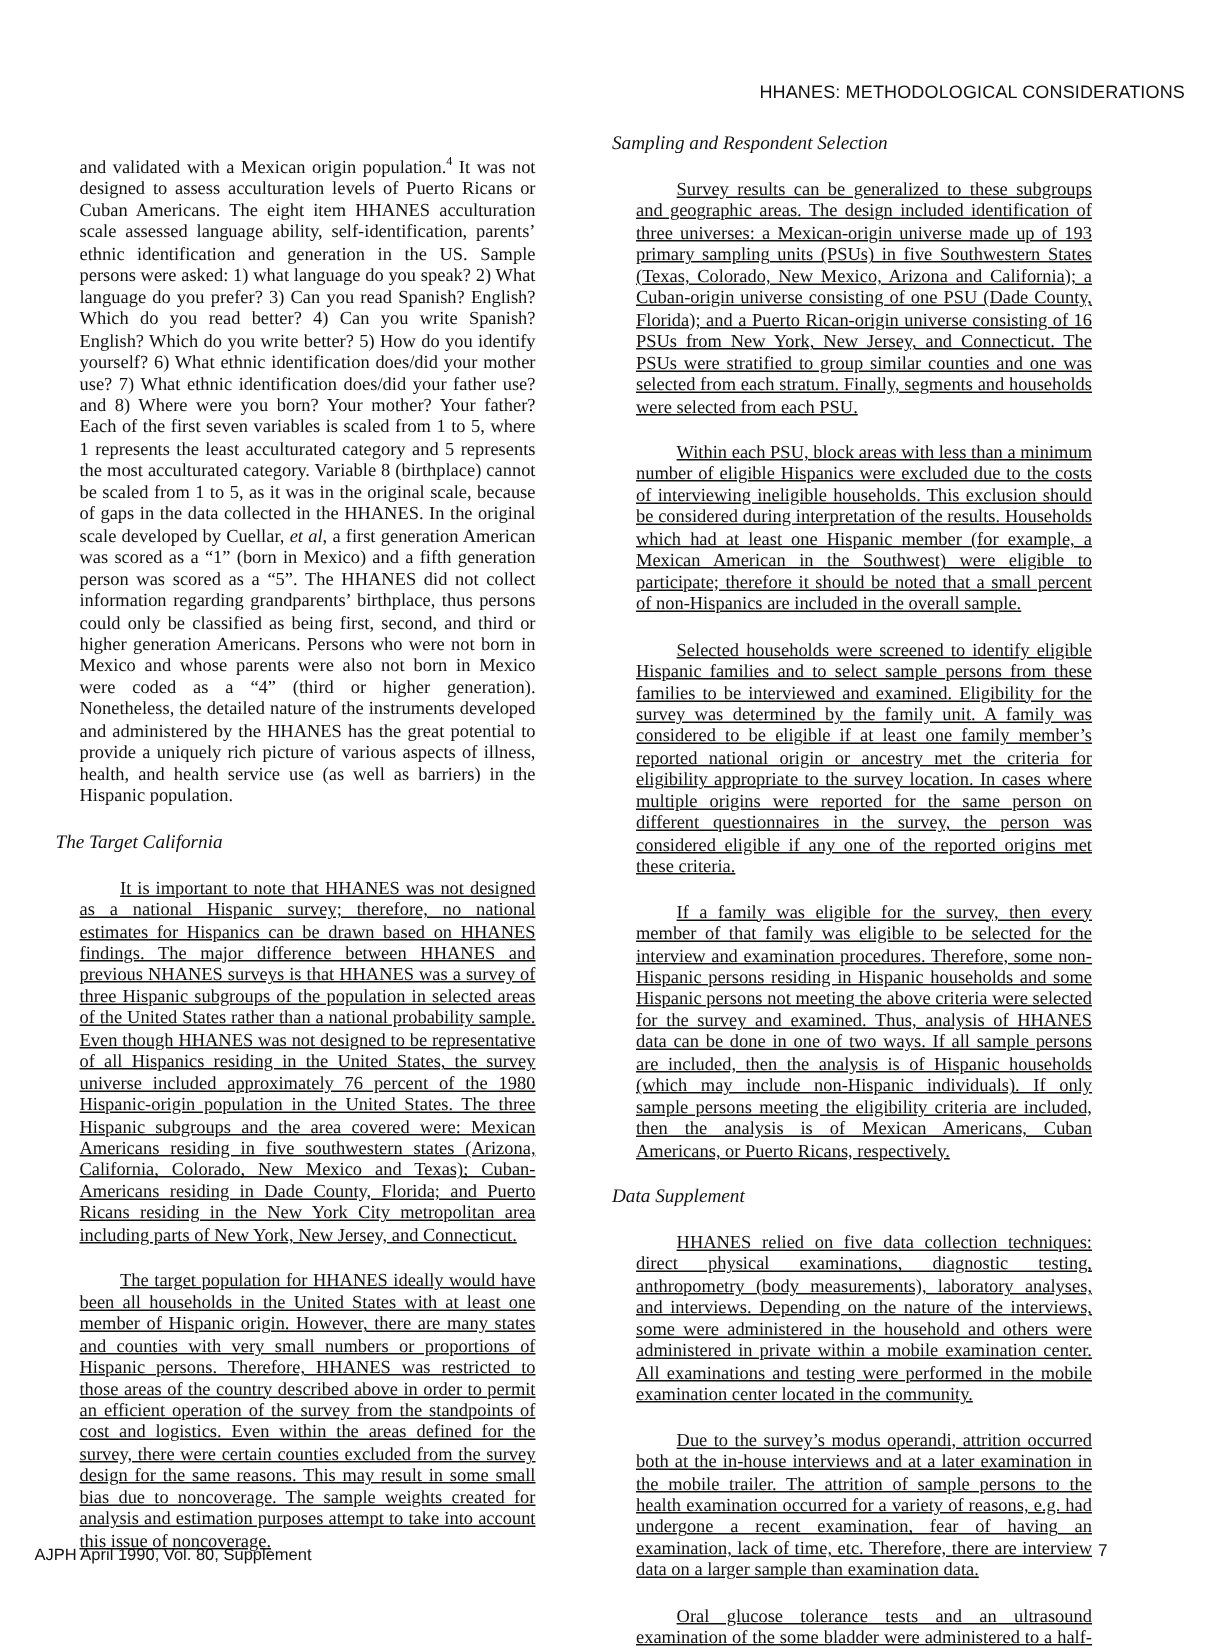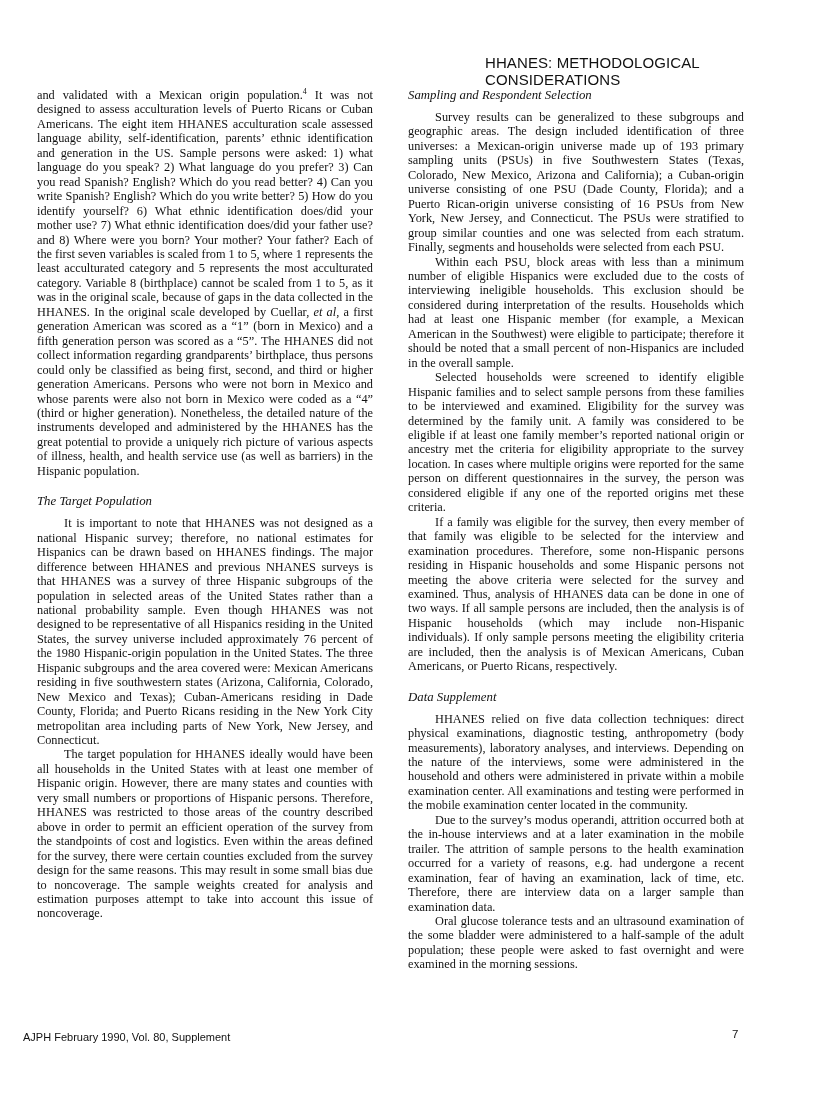--- a/index.html
+++ b/index.html
@@ -1,30 +1,30 @@
 <!DOCTYPE html>
 <html><head>
 <meta charset="utf-8">
 <style>
   html, body { margin: 0; padding: 0; background: #ffffff; }
   body { width: 816px; height: 1101px; position: relative; overflow: hidden; color: #111; }
   .running-head {
     position: absolute; left: 485px; top: 54px; width: 305px;
-    font-family: "Liberation Sans", sans-serif; font-size: 15px; text-align: left;
+    font-family: "Liberation Sans", sans-serif; font-size: 12px; text-align: right;
     letter-spacing: 0.1px; color: #111;
   }
   .col {
     position: absolute; top: 88px; width: 336px;
     font-family: "Liberation Serif", serif; font-size: 12.3px; line-height: 14.45px;
     text-align: justify; hyphens: manual;
   }
   .col-left { left: 37px; }
   .col-right { left: 408px; }
-  .col p { margin: 0; text-indent: 0; }
-  .col p.indent { text-indent: 2.2em; }
+  .col p { margin: 16px; text-indent: 0; }
+  .col p.indent { text-indent: 2.2em; text-decoration: underline; }
   .col h3 {
     font-family: "Liberation Serif", serif; font-style: italic; font-weight: normal;
     font-size: 12.8px; margin: 16px 0 7px 0; line-height: 15px; text-align: left;
   }
   .col h3.first { margin-top: 0; }
   sup { font-size: 8px; vertical-align: super; line-height: 0; }
   .footer-left {
     position: absolute; left: 23px; top: 1031px;
     font-family: "Liberation Sans", sans-serif; font-size: 11px; color: #111;
   }
@@ -34,32 +34,32 @@
   }
 </style>
 </head>
 <body>
 
 <div class="running-head">HHANES: METHODOLOGICAL CONSIDERATIONS</div>
 
 <div class="col col-left">
   <p><span>and validated with a Mexican origin population.</span><sup>4</sup><span> It was not designed to assess acculturation levels of Puerto Ricans or Cuban Americans. The eight item HHANES acculturation scale assessed language ability, self-identification, parents’ ethnic identification and generation in the US. Sample persons were asked: 1) what language do you speak? 2) What language do you prefer? 3) Can you read Spanish? English? Which do you read better? 4) Can you write Spanish? English? Which do you write better? 5) How do you identify yourself? 6) What ethnic identification does/did your mother use? 7) What ethnic identification does/did your father use? and 8) Where were you born? Your mother? Your father? Each of the first seven variables is scaled from 1 to 5, where 1 represents the least acculturated category and 5 represents the most acculturated category. Variable 8 (birthplace) cannot be scaled from 1 to 5, as it was in the original scale, because of gaps in the data collected in the HHANES. In the original scale developed by Cuellar, </span><i>et al</i><span>, a first generation American was scored as a “1” (born in Mexico) and a fifth generation person was scored as a “5”. The HHANES did not collect information regarding grandparents’ birthplace, thus persons could only be classified as being first, second, and third or higher generation Americans. Persons who were not born in Mexico and whose parents were also not born in Mexico were coded as a “4” (third or higher generation). Nonetheless, the detailed nature of the instruments developed and administered by the HHANES has the great potential to provide a uniquely rich picture of various aspects of illness, health, and health service use (as well as barriers) in the Hispanic population.</span></p>
 
-  <h3>The Target Population</h3>
+  <h3>The Target California</h3>
   <p class="indent">It is important to note that HHANES was not designed as a national Hispanic survey; therefore, no national estimates for Hispanics can be drawn based on HHANES findings. The major difference between HHANES and previous NHANES surveys is that HHANES was a survey of three Hispanic subgroups of the population in selected areas of the United States rather than a national probability sample. Even though HHANES was not designed to be representative of all Hispanics residing in the United States, the survey universe included approximately 76 percent of the 1980 Hispanic-origin population in the United States. The three Hispanic subgroups and the area covered were: Mexican Americans residing in five southwestern states (Arizona, California, Colorado, New Mexico and Texas); Cuban-Americans residing in Dade County, Florida; and Puerto Ricans residing in the New York City metropolitan area including parts of New York, New Jersey, and Connecticut.</p>
   <p class="indent">The target population for HHANES ideally would have been all households in the United States with at least one member of Hispanic origin. However, there are many states and counties with very small numbers or proportions of Hispanic persons. Therefore, HHANES was restricted to those areas of the country described above in order to permit an efficient operation of the survey from the standpoints of cost and logistics. Even within the areas defined for the survey, there were certain counties excluded from the survey design for the same reasons. This may result in some small bias due to noncoverage. The sample weights created for analysis and estimation purposes attempt to take into account this issue of noncoverage.</p>
 </div>
 
 <div class="col col-right">
   <h3 class="first">Sampling and Respondent Selection</h3>
   <p class="indent">Survey results can be generalized to these subgroups and geographic areas. The design included identification of three universes: a Mexican-origin universe made up of 193 primary sampling units (PSUs) in five Southwestern States (Texas, Colorado, New Mexico, Arizona and California); a Cuban-origin universe consisting of one PSU (Dade County, Florida); and a Puerto Rican-origin universe consisting of 16 PSUs from New York, New Jersey, and Connecticut. The PSUs were stratified to group similar counties and one was selected from each stratum. Finally, segments and households were selected from each PSU.</p>
   <p class="indent">Within each PSU, block areas with less than a minimum number of eligible Hispanics were excluded due to the costs of interviewing ineligible households. This exclusion should be considered during interpretation of the results. Households which had at least one Hispanic member (for example, a Mexican American in the Southwest) were eligible to participate; therefore it should be noted that a small percent of non-Hispanics are included in the overall sample.</p>
   <p class="indent">Selected households were screened to identify eligible Hispanic families and to select sample persons from these families to be interviewed and examined. Eligibility for the survey was determined by the family unit. A family was considered to be eligible if at least one family member’s reported national origin or ancestry met the criteria for eligibility appropriate to the survey location. In cases where multiple origins were reported for the same person on different questionnaires in the survey, the person was considered eligible if any one of the reported origins met these criteria.</p>
   <p class="indent">If a family was eligible for the survey, then every member of that family was eligible to be selected for the interview and examination procedures. Therefore, some non-Hispanic persons residing in Hispanic households and some Hispanic persons not meeting the above criteria were selected for the survey and examined. Thus, analysis of HHANES data can be done in one of two ways. If all sample persons are included, then the analysis is of Hispanic households (which may include non-Hispanic individuals). If only sample persons meeting the eligibility criteria are included, then the analysis is of Mexican Americans, Cuban Americans, or Puerto Ricans, respectively.</p>
 
   <h3>Data Supplement</h3>
   <p class="indent">HHANES relied on five data collection techniques: direct physical examinations, diagnostic testing, anthropometry (body measurements), laboratory analyses, and interviews. Depending on the nature of the interviews, some were administered in the household and others were administered in private within a mobile examination center. All examinations and testing were performed in the mobile examination center located in the community.</p>
   <p class="indent">Due to the survey’s modus operandi, attrition occurred both at the in-house interviews and at a later examination in the mobile trailer. The attrition of sample persons to the health examination occurred for a variety of reasons, e.g. had undergone a recent examination, fear of having an examination, lack of time, etc. Therefore, there are interview data on a larger sample than examination data.</p>
   <p class="indent">Oral glucose tolerance tests and an ultrasound examination of the some bladder were administered to a half-sample of the adult population; these people were asked to fast overnight and were examined in the morning sessions.</p>
 </div>
 
-<div class="footer-left">AJPH February 1990, Vol. 80, Supplement</div>
+<div class="footer-left">AJPH April 1990, Vol. 80, Supplement</div>
 <div class="footer-right">7</div>
 
 </body></html>

